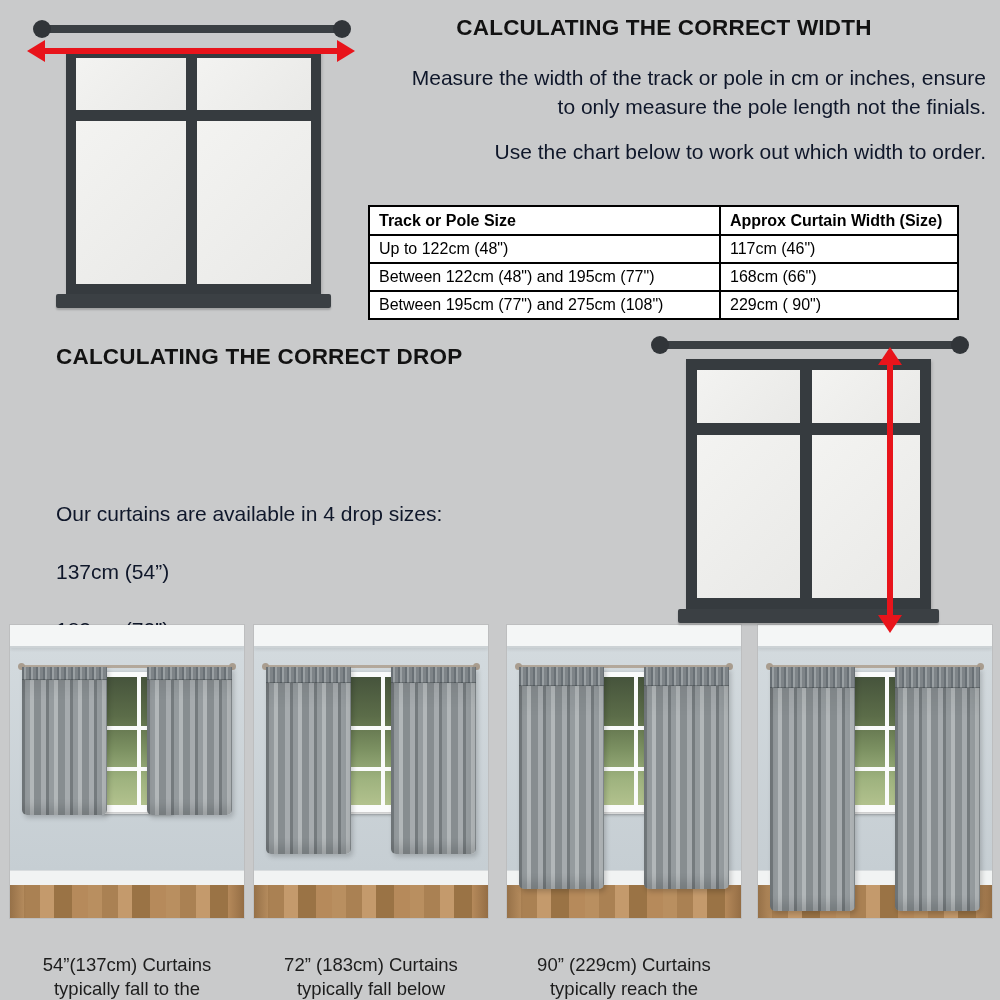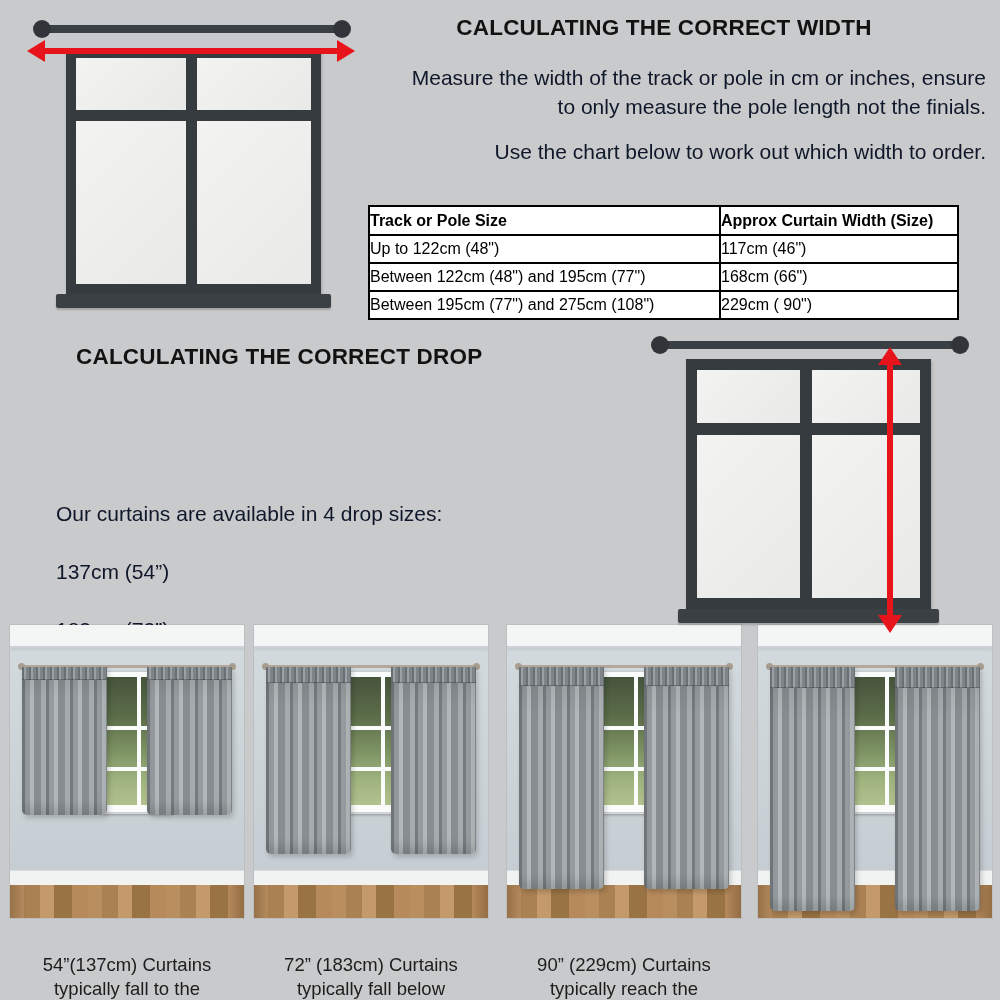--- a/index.html
+++ b/index.html
@@ -4,30 +4,30 @@
 <style>
   html,body{margin:0;padding:0;}
   .page{
     position:relative;width:1000px;height:1000px;overflow:hidden;
     background:var(--background,#c9cacb);
     font-family:"Liberation Sans",sans-serif;color:#1c1c1c;
   }
   
   .h-title{position:absolute;font-size:22.5px;font-weight:bold;color:#121212;letter-spacing:.2px;}
   .h-width{left:340px;top:15px;width:648px;text-align:center;}
-  .h-drop{left:56px;top:344px;width:600px;text-align:left;margin-left:20px;}
+  .h-drop{left:56px;top:344px;width:600px;text-align:left;}
   .body-text{position:absolute;font-size:21px;line-height:29px;white-space:pre-line;color:#0f172a;}
   .para-width1{left:350px;top:63px;width:636px;text-align:right;}
   .para-width2{left:350px;top:137px;width:636px;text-align:right;}
   .para-drop{left:56px;top:394px;width:600px;}
   .drop-list{left:56px;top:470px;width:420px;}
   
   .size-table{position:absolute;left:368px;top:205px;width:591px;border-collapse:collapse;
     background:#fff;table-layout:fixed;}
-  .size-table th,.size-table td{border:2px solid #000;font-size:16px;padding:1px 0;
+  .size-table th,.size-table td{border:2px solid #000;font-size:16px;padding:1px 9px;
     white-space:nowrap;overflow:hidden;color:#000;text-align:left;height:24px;}
   .size-table th{font-weight:bold;height:25px;}
   
   .diagram{position:absolute;z-index:2;}
   .diagram-width{left:0;top:0;width:360px;height:318px;}
   .diagram-drop{left:640px;top:330px;width:360px;height:310px;}
   .pole{position:absolute;background:#3a3f43;border-radius:4px;height:8px;}
   .finial{position:absolute;width:18px;height:18px;border-radius:50%;background:#313539;top:-5px;}
   .finial.l{left:-7px;}  .finial.r{right:-7px;}
   .win-frame{position:absolute;background:#363b3f;box-shadow:1px 2px 3px rgba(0,0,0,.18);}

